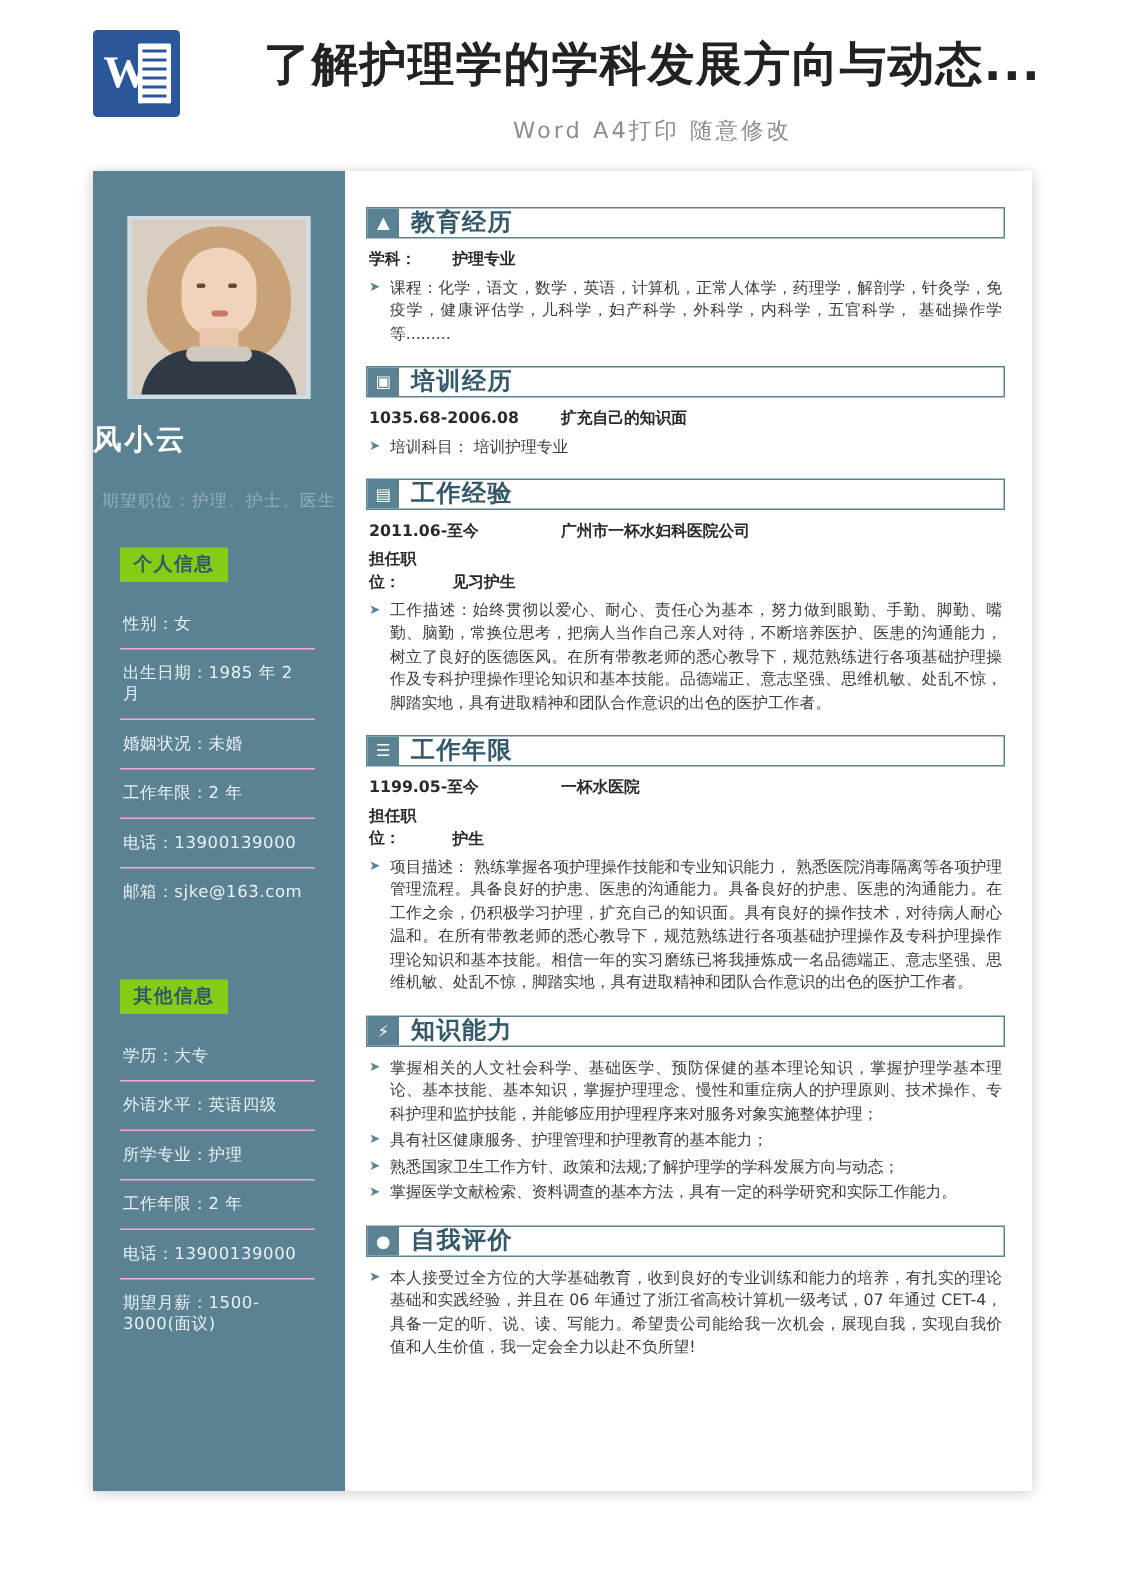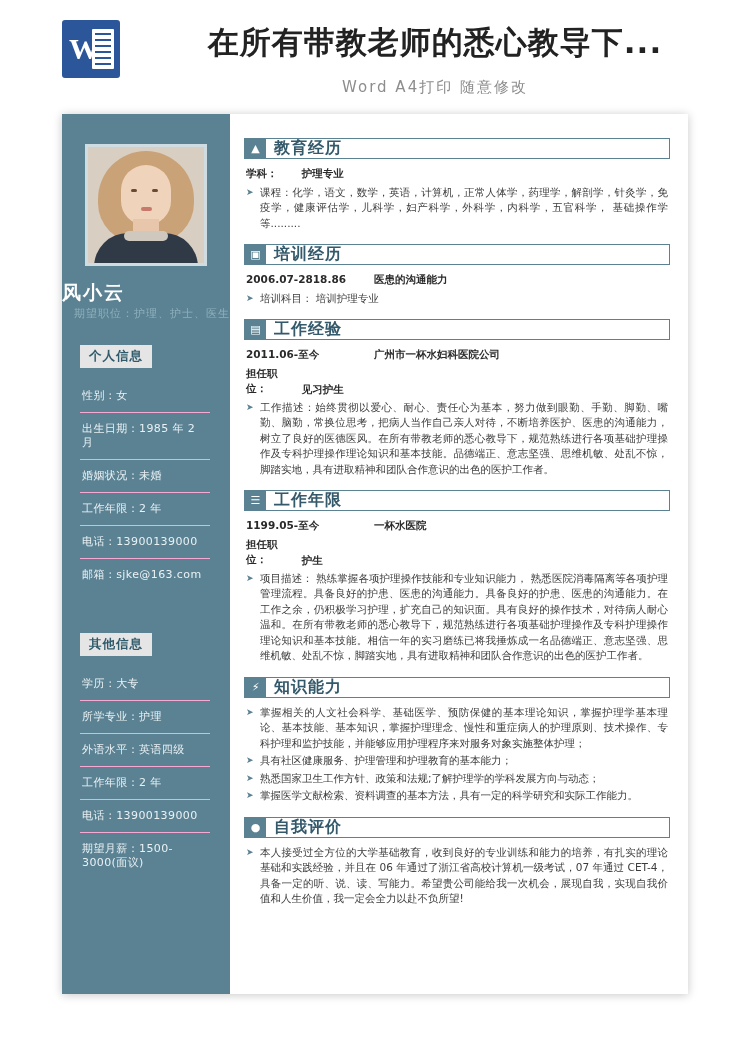--- a/index.html
+++ b/index.html
@@ -124,32 +124,32 @@
   }
 
   .name{
     text-align:left;
     font-size:19px;
     font-weight:bold;
     margin-top:14px;
     letter-spacing:2px;
   }
   .tagline{
-    text-align:right;
+    text-align:center;
     font-size:11px;
     color:#8fb0bc;
-    margin-top:0;
+    margin-top:20px;
     letter-spacing:1px;
   }
   .left-section{
     margin:24px 0 0 18px;
   }
   .left-sec-title{
     display:inline-block;
-    background:#e5e5e5;
+    background:#84cc16;
     color:#2f5a6b;
     font-size:12.5px;
     font-weight:bold;
     padding:3px 9px;
     letter-spacing:1px;
   }
   .left-list{
     margin-top:12px;
   }
   .left-list div{
@@ -238,21 +238,21 @@
         <i></i>
         <i></i>
         <i></i>
         <i></i>
         <i></i>
         <i></i>
         <i></i>
       </span>
   </div>
   <div class="header-text">
-    <div class="doc-title">在所有带教老师的悉心教导下...</div>
+    <div class="doc-title">了解护理学的学科发展方向与动态...</div>
     <div class="doc-sub">Word A4打印 随意修改</div>
   </div>
 </div>
 
 <div class="page">
 
   <div class="left">
 
     <div class="photo-wrap">
       <div class="photo-bg"></div>
@@ -278,22 +278,22 @@
         <div>工作年限：2 年</div>
         <div>电话：13900139000</div>
         <div>邮箱：sjke@163.com</div>
       </div>
     </div>
 
     <div class="left-section" style="margin-top:42px;">
       <div class="left-sec-title">其他信息</div>
       <div class="left-list">
         <div>学历：大专</div>
+        <div>外语水平：英语四级</div>
         <div>所学专业：护理</div>
-        <div>外语水平：英语四级</div>
         <div>工作年限：2 年</div>
         <div>电话：13900139000</div>
         <div>期望月薪：1500-3000(面议)</div>
       </div>
     </div>
   </div>
 
   <div class="right">
 
     <div class="sec">
@@ -313,22 +313,22 @@
       </div>
     </div>
 
     <div class="sec">
       <div class="sec-head">
         <div class="sec-ico">▣</div>
         <div class="sec-title">培训经历</div>
       </div>
       <div class="sec-body">
         <div class="row-top">
-          <span class="c1">2006.07-2818.86</span>
-          <span>医患的沟通能力</span>
+          <span class="c1">1035.68-2006.08</span>
+          <span>扩充自己的知识面</span>
         </div>
         <div class="bullet">
           <span class="tri">➤</span>
           <span class="txt">培训科目：  培训护理专业</span>
         </div>
       </div>
     </div>
 
     <div class="sec">
       <div class="sec-head">

